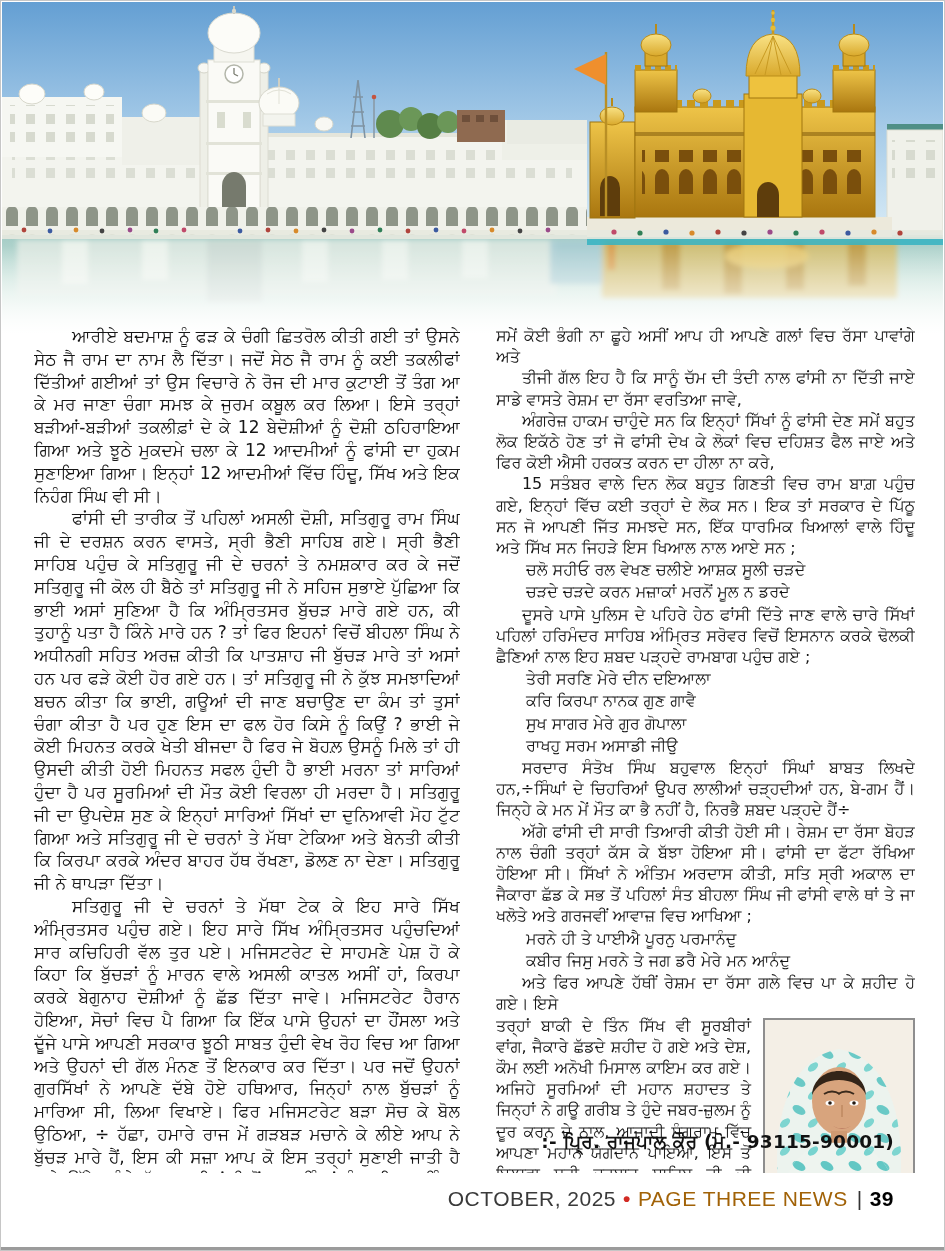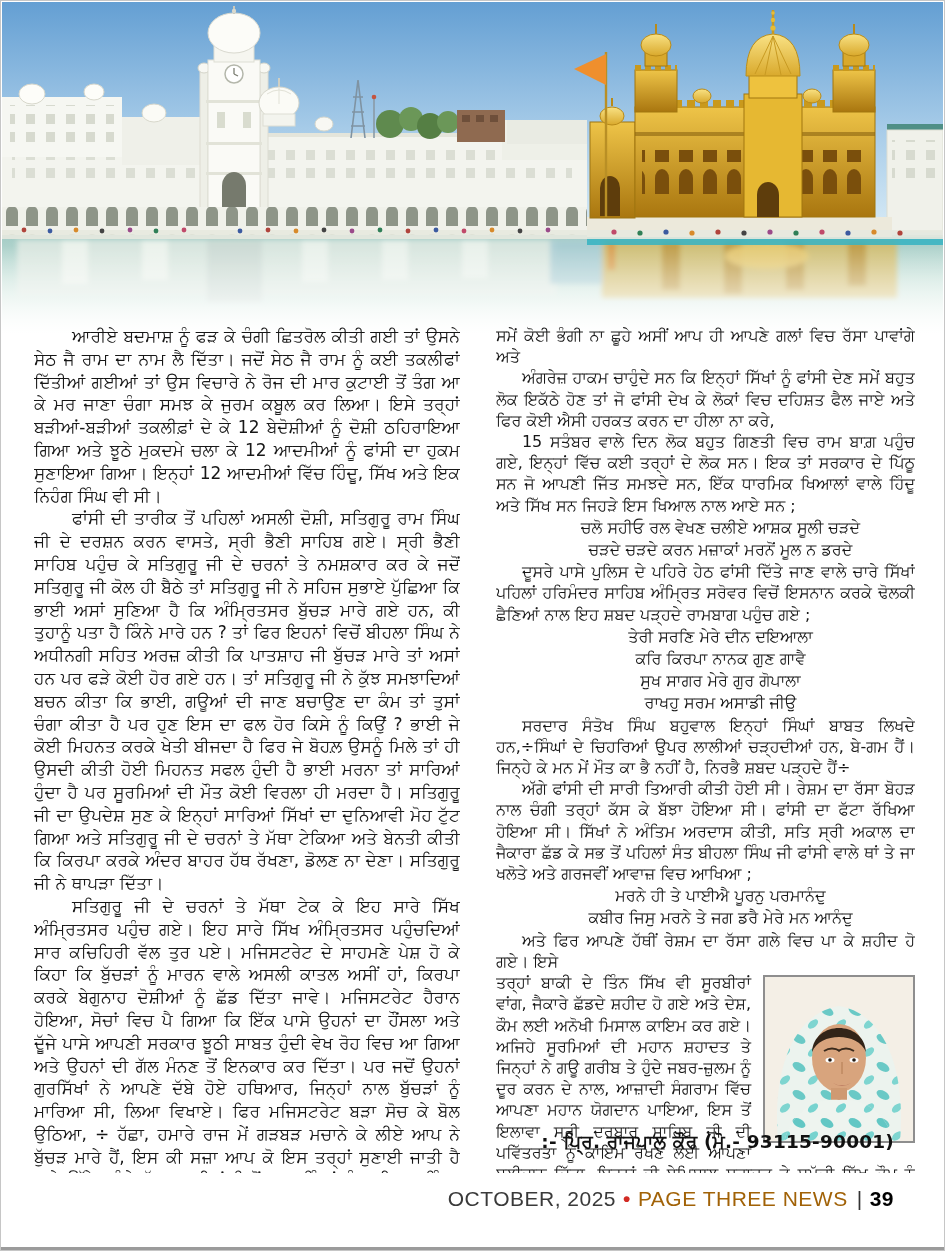--- a/index.html
+++ b/index.html
@@ -10,21 +10,21 @@
   }
   .hero{position:absolute;left:1px;top:1px;width:941px;height:332px;}
   .hero svg{display:block;width:941px;height:332px;}
   .content{position:absolute;left:33px;top:324px;width:881px;display:flex;gap:14px;}
   .col{box-sizing:border-box;text-align:justify;}
   .col-left{width:437px;height:848px;overflow:hidden;font-size:17px;line-height:22.8px;}
   .col-right{width:430px;height:848px;overflow:hidden;font-size:16px;line-height:21.2px;margin-left:22px;}
   .para{margin:0;}
   .col-left .para.indent{text-indent:38px;}
   .col-right .para.indent{text-indent:26px;}
-  .verse{margin:1px 0 1px 30px;text-align:center;}
+  .verse{margin:1px 0 1px 30px;text-align:left;}
   .photo-float{
     float:right;width:150px;height:166px;margin:3px 0 6px 12px;
     border:1px solid #8e8e8e;background:#f4efe6;box-sizing:content-box;
   }
   .photo-float svg{display:block;width:150px;height:166px;}
   .byline{
     position:absolute;top:1130px;right:50px;font-size:18.5px;font-weight:bold;
     color:#111;letter-spacing:.2px;
   }
   .footer{
@@ -243,20 +243,21 @@
   </div>
 
   <div class="content">
     <div class="col col-left">
         <div class="para indent">ਆਰੀਏ ਬਦਮਾਸ਼ ਨੂੰ ਫੜ ਕੇ ਚੰਗੀ ਛਿਤਰੋਲ ਕੀਤੀ ਗਈ ਤਾਂ ਉਸਨੇ ਸੇਠ ਜੈ ਰਾਮ ਦਾ ਨਾਮ ਲੈ ਦਿੱਤਾ। ਜਦੋਂ ਸੇਠ ਜੈ ਰਾਮ ਨੂੰ ਕਈ ਤਕਲੀਫਾਂ ਦਿੱਤੀਆਂ ਗਈਆਂ ਤਾਂ ਉਸ ਵਿਚਾਰੇ ਨੇ ਰੋਜ ਦੀ ਮਾਰ ਕੁਟਾਈ ਤੋਂ ਤੰਗ ਆ ਕੇ ਮਰ ਜਾਣਾ ਚੰਗਾ ਸਮਝ ਕੇ ਜੁਰਮ ਕਬੂਲ ਕਰ ਲਿਆ। ਇਸੇ ਤਰ੍ਹਾਂ ਬੜੀਆਂ-ਬੜੀਆਂ ਤਕਲੀਫ਼ਾਂ ਦੇ ਕੇ 12 ਬੇਦੋਸ਼ੀਆਂ ਨੂੰ ਦੋਸ਼ੀ ਠਹਿਰਾਇਆ ਗਿਆ ਅਤੇ ਝੂਠੇ ਮੁਕਦਮੇ ਚਲਾ ਕੇ 12 ਆਦਮੀਆਂ ਨੂੰ ਫਾਂਸੀ ਦਾ ਹੁਕਮ ਸੁਣਾਇਆ ਗਿਆ। ਇਨ੍ਹਾਂ 12 ਆਦਮੀਆਂ ਵਿੱਚ ਹਿੰਦੂ, ਸਿੱਖ ਅਤੇ ਇਕ ਨਿਹੰਗ ਸਿੰਘ ਵੀ ਸੀ।</div>
         <div class="para indent">ਫਾਂਸੀ ਦੀ ਤਾਰੀਕ ਤੋਂ ਪਹਿਲਾਂ ਅਸਲੀ ਦੋਸ਼ੀ, ਸਤਿਗੁਰੂ ਰਾਮ ਸਿੰਘ ਜੀ ਦੇ ਦਰਸ਼ਨ ਕਰਨ ਵਾਸਤੇ, ਸ੍ਰੀ ਭੈਣੀ ਸਾਹਿਬ ਗਏ। ਸ੍ਰੀ ਭੈਣੀ ਸਾਹਿਬ ਪਹੁੰਚ ਕੇ ਸਤਿਗੁਰੂ ਜੀ ਦੇ ਚਰਨਾਂ ਤੇ ਨਮਸ਼ਕਾਰ ਕਰ ਕੇ ਜਦੋਂ ਸਤਿਗੁਰੂ ਜੀ ਕੋਲ ਹੀ ਬੈਠੇ ਤਾਂ ਸਤਿਗੁਰੂ ਜੀ ਨੇ ਸਹਿਜ ਸੁਭਾਏ ਪੁੱਛਿਆ ਕਿ ਭਾਈ ਅਸਾਂ ਸੁਣਿਆ ਹੈ ਕਿ ਅੰਮ੍ਰਿਤਸਰ ਬੁੱਚੜ ਮਾਰੇ ਗਏ ਹਨ, ਕੀ ਤੁਹਾਨੂੰ ਪਤਾ ਹੈ ਕਿੰਨੇ ਮਾਰੇ ਹਨ ? ਤਾਂ ਫਿਰ ਇਹਨਾਂ ਵਿਚੋਂ ਬੀਹਲਾ ਸਿੰਘ ਨੇ ਅਧੀਨਗੀ ਸਹਿਤ ਅਰਜ਼ ਕੀਤੀ ਕਿ ਪਾਤਸ਼ਾਹ ਜੀ ਬੁੱਚੜ ਮਾਰੇ ਤਾਂ ਅਸਾਂ ਹਨ ਪਰ ਫੜੇ ਕੋਈ ਹੋਰ ਗਏ ਹਨ। ਤਾਂ ਸਤਿਗੁਰੂ ਜੀ ਨੇ ਕੁੱਝ ਸਮਝਾਦਿਆਂ ਬਚਨ ਕੀਤਾ ਕਿ ਭਾਈ, ਗਊਆਂ ਦੀ ਜਾਣ ਬਚਾਉਣ ਦਾ ਕੰਮ ਤਾਂ ਤੁਸਾਂ ਚੰਗਾ ਕੀਤਾ ਹੈ ਪਰ ਹੁਣ ਇਸ ਦਾ ਫਲ ਹੋਰ ਕਿਸੇ ਨੂੰ ਕਿਉਂ ? ਭਾਈ ਜੇ ਕੋਈ ਮਿਹਨਤ ਕਰਕੇ ਖੇਤੀ ਬੀਜਦਾ ਹੈ ਫਿਰ ਜੇ ਬੋਹਲ਼ ਉਸਨੂੰ ਮਿਲੇ ਤਾਂ ਹੀ ਉਸਦੀ ਕੀਤੀ ਹੋਈ ਮਿਹਨਤ ਸਫਲ ਹੁੰਦੀ ਹੈ ਭਾਈ ਮਰਨਾ ਤਾਂ ਸਾਰਿਆਂ ਹੁੰਦਾ ਹੈ ਪਰ ਸੂਰਮਿਆਂ ਦੀ ਮੌਤ ਕੋਈ ਵਿਰਲਾ ਹੀ ਮਰਦਾ ਹੈ। ਸਤਿਗੁਰੂ ਜੀ ਦਾ ਉਪਦੇਸ਼ ਸੁਣ ਕੇ ਇਨ੍ਹਾਂ ਸਾਰਿਆਂ ਸਿੱਖਾਂ ਦਾ ਦੁਨਿਆਵੀ ਮੋਹ ਟੁੱਟ ਗਿਆ ਅਤੇ ਸਤਿਗੁਰੂ ਜੀ ਦੇ ਚਰਨਾਂ ਤੇ ਮੱਥਾ ਟੇਕਿਆ ਅਤੇ ਬੇਨਤੀ ਕੀਤੀ ਕਿ ਕਿਰਪਾ ਕਰਕੇ ਅੰਦਰ ਬਾਹਰ ਹੱਥ ਰੱਖਣਾ, ਡੋਲਣ ਨਾ ਦੇਣਾ। ਸਤਿਗੁਰੂ ਜੀ ਨੇ ਥਾਪੜਾ ਦਿੱਤਾ।</div>
         <div class="para indent">ਸਤਿਗੁਰੂ ਜੀ ਦੇ ਚਰਨਾਂ ਤੇ ਮੱਥਾ ਟੇਕ ਕੇ ਇਹ ਸਾਰੇ ਸਿੱਖ ਅੰਮ੍ਰਿਤਸਰ ਪਹੁੰਚ ਗਏ। ਇਹ ਸਾਰੇ ਸਿੱਖ ਅੰਮ੍ਰਿਤਸਰ ਪਹੁੰਚਦਿਆਂ ਸਾਰ ਕਚਿਹਿਰੀ ਵੱਲ ਤੁਰ ਪਏ। ਮਜਿਸਟਰੇਟ ਦੇ ਸਾਹਮਣੇ ਪੇਸ਼ ਹੋ ਕੇ ਕਿਹਾ ਕਿ ਬੁੱਚੜਾਂ ਨੂੰ ਮਾਰਨ ਵਾਲੇ ਅਸਲੀ ਕਾਤਲ ਅਸੀਂ ਹਾਂ, ਕਿਰਪਾ ਕਰਕੇ ਬੇਗੁਨਾਹ ਦੋਸ਼ੀਆਂ ਨੂੰ ਛੱਡ ਦਿੱਤਾ ਜਾਵੇ। ਮਜਿਸਟਰੇਟ ਹੈਰਾਨ ਹੋਇਆ, ਸੋਚਾਂ ਵਿਚ ਪੈ ਗਿਆ ਕਿ ਇੱਕ ਪਾਸੇ ਉਹਨਾਂ ਦਾ ਹੌਂਸਲਾ ਅਤੇ ਦੂੱਜੇ ਪਾਸੇ ਆਪਣੀ ਸਰਕਾਰ ਝੂਠੀ ਸਾਬਤ ਹੁੰਦੀ ਵੇਖ ਰੋਹ ਵਿਚ ਆ ਗਿਆ ਅਤੇ ਉਹਨਾਂ ਦੀ ਗੱਲ ਮੰਨਣ ਤੋਂ ਇਨਕਾਰ ਕਰ ਦਿੱਤਾ। ਪਰ ਜਦੋਂ ਉਹਨਾਂ ਗੁਰਸਿੱਖਾਂ ਨੇ ਆਪਣੇ ਦੱਬੇ ਹੋਏ ਹਥਿਆਰ, ਜਿਨ੍ਹਾਂ ਨਾਲ ਬੁੱਚੜਾਂ ਨੂੰ ਮਾਰਿਆ ਸੀ, ਲਿਆ ਵਿਖਾਏ। ਫਿਰ ਮਜਿਸਟਰੇਟ ਬੜਾ ਸੋਚ ਕੇ ਬੋਲ ਉਠਿਆ, ÷ ਹੱਛਾ, ਹਮਾਰੇ ਰਾਜ ਮੇਂ ਗੜਬੜ ਮਚਾਨੇ ਕੇ ਲੀਏ ਆਪ ਨੇ ਬੁੱਚੜ ਮਾਰੇ ਹੈਂ, ਇਸ ਕੀ ਸਜ਼ਾ ਆਪ ਕੋ ਇਸ ਤਰ੍ਹਾਂ ਸੁਣਾਈ ਜਾਤੀ ਹੈ ਅਤੇ ਉੱਥੇ ਪਹੁੰਚੇ ਸੱਤ ਸੂਰਬੀਰਾਂ ਵਿਚੋਂ ਚਾਰ ਸਿੰਘਾਂ ਸੰਤ ਬੀਹਲਾ ਸਿੰਘ, ਸੰਤ ਹਾਕਮ ਸਿੰਘ ਪਟਵਾਰੀ, ਸੰਤ ਲਹਿਣਾ ਸਿੰਘ ਤੇ ਫਤਿਹ ਸਿੰਘ ਭਾਟੜਾ ਨੂੰ 15-09-1871 ਨੂੰ ਫਾਂਸੀ ਦੀ ਸਜਾਵਾਂ ਹੋਈਆਂ ਅਤੇ ਤਿੰਨ ਸਿੰਘਾਂ ਲਹਿਣਾ ਸਿੰਘ ਲੋਪੋਕੀ, ਪੁੱਤਰ ਮੁਸੱਦਾ ਸਿੰਘ, ਲਹਿਣਾ ਸਿੰਘ, ਪੁੱਤਰ ਬੁਲਾਕਾ ਸਿੰਘ ਅਤੇ ਸਿਪਾਹੀ ਲਾਲ ਸਿੰਘ ਨੂੰ ਕਾਲੇ ਪਾਣੀ ਦੀ ਸਜਾ ਹੋਈ।</div>
       </div>
     <div class="col col-right">
         <div class="para">ਸਮੇਂ ਕੋਈ ਭੰਗੀ ਨਾ ਛੂਹੇ ਅਸੀਂ ਆਪ ਹੀ ਆਪਣੇ ਗਲਾਂ ਵਿਚ ਰੱਸਾ ਪਾਵਾਂਗੇ ਅਤੇ</div>
+        <div class="para indent">ਤੀਜੀ ਗੱਲ ਇਹ ਹੈ ਕਿ ਸਾਨੂੰ ਚੱਮ ਦੀ ਤੰਦੀ ਨਾਲ ਫਾਂਸੀ ਨਾ ਦਿੱਤੀ ਜਾਏ ਸਾਡੇ ਵਾਸਤੇ ਰੇਸ਼ਮ ਦਾ ਰੱਸਾ ਵਰਤਿਆ ਜਾਵੇ,</div>
         <div class="para indent">ਅੰਗਰੇਜ਼ ਹਾਕਮ ਚਾਹੁੰਦੇ ਸਨ ਕਿ ਇਨ੍ਹਾਂ ਸਿੱਖਾਂ ਨੂੰ ਫਾਂਸੀ ਦੇਣ ਸਮੇਂ ਬਹੁਤ ਲੋਕ ਇਕੱਠੇ ਹੋਣ ਤਾਂ ਜੋ ਫਾਂਸੀ ਦੇਖ ਕੇ ਲੋਕਾਂ ਵਿਚ ਦਹਿਸ਼ਤ ਫੈਲ ਜਾਏ ਅਤੇ ਫਿਰ ਕੋਈ ਐਸੀ ਹਰਕਤ ਕਰਨ ਦਾ ਹੀਲਾ ਨਾ ਕਰੇ,</div>
         <div class="para indent">15 ਸਤੰਬਰ ਵਾਲੇ ਦਿਨ ਲੋਕ ਬਹੁਤ ਗਿਣਤੀ ਵਿਚ ਰਾਮ ਬਾਗ਼ ਪਹੁੰਚ ਗਏ, ਇਨ੍ਹਾਂ ਵਿੱਚ ਕਈ ਤਰ੍ਹਾਂ ਦੇ ਲੋਕ ਸਨ। ਇਕ ਤਾਂ ਸਰਕਾਰ ਦੇ ਪਿੱਠੂ ਸਨ ਜੋ ਆਪਣੀ ਜਿੱਤ ਸਮਝਦੇ ਸਨ, ਇੱਕ ਧਾਰਮਿਕ ਖਿਆਲਾਂ ਵਾਲੇ ਹਿੰਦੂ ਅਤੇ ਸਿੱਖ ਸਨ ਜਿਹੜੇ ਇਸ ਖਿਆਲ ਨਾਲ ਆਏ ਸਨ ;</div>
         <div class="verse">ਚਲੋ ਸਹੀਓ ਰਲ ਵੇਖਣ ਚਲੀਏ ਆਸ਼ਕ ਸੂਲੀ ਚੜਦੇ</div>
         <div class="verse">ਚੜਦੇ ਚੜਦੇ ਕਰਨ ਮਜ਼ਾਕਾਂ ਮਰਨੋਂ ਮੂਲ ਨ ਡਰਦੇ</div>
         <div class="para indent">ਦੂਸਰੇ ਪਾਸੇ ਪੁਲਿਸ ਦੇ ਪਹਿਰੇ ਹੇਠ ਫਾਂਸੀ ਦਿੱਤੇ ਜਾਣ ਵਾਲੇ ਚਾਰੇ ਸਿੱਖਾਂ ਪਹਿਲਾਂ ਹਰਿਮੰਦਰ ਸਾਹਿਬ ਅੰਮ੍ਰਿਤ ਸਰੋਵਰ ਵਿਚੋਂ ਇਸਨਾਨ ਕਰਕੇ ਢੋਲਕੀ ਛੈਣਿਆਂ ਨਾਲ ਇਹ ਸ਼ਬਦ ਪੜ੍ਹਦੇ ਰਾਮਬਾਗ ਪਹੁੰਚ ਗਏ ;</div>
         <div class="verse">ਤੇਰੀ ਸਰਣਿ ਮੇਰੇ ਦੀਨ ਦਇਆਲਾ</div>
         <div class="verse">ਕਰਿ ਕਿਰਪਾ ਨਾਨਕ ਗੁਣ ਗਾਵੈ</div>
         <div class="verse">ਸੁਖ ਸਾਗਰ ਮੇਰੇ ਗੁਰ ਗੋਪਾਲਾ</div>
         <div class="verse">ਰਾਖਹੁ ਸਰਮ ਅਸਾਡੀ ਜੀਉ</div>
         <div class="para indent">ਸਰਦਾਰ ਸੰਤੋਖ ਸਿੰਘ ਬਹੁਵਾਲ ਇਨ੍ਹਾਂ ਸਿੰਘਾਂ ਬਾਬਤ ਲਿਖਦੇ ਹਨ,÷ਸਿੰਘਾਂ ਦੇ ਚਿਹਰਿਆਂ ਉਪਰ ਲਾਲੀਆਂ ਚੜ੍ਹਦੀਆਂ ਹਨ, ਬੇ-ਗਮ ਹੈਂ। ਜਿਨ੍ਹੇ ਕੇ ਮਨ ਮੇਂ ਮੌਤ ਕਾ ਭੈ ਨਹੀਂ ਹੈ, ਨਿਰਭੈ ਸ਼ਬਦ ਪੜ੍ਹਦੇ ਹੈਂ÷</div>

